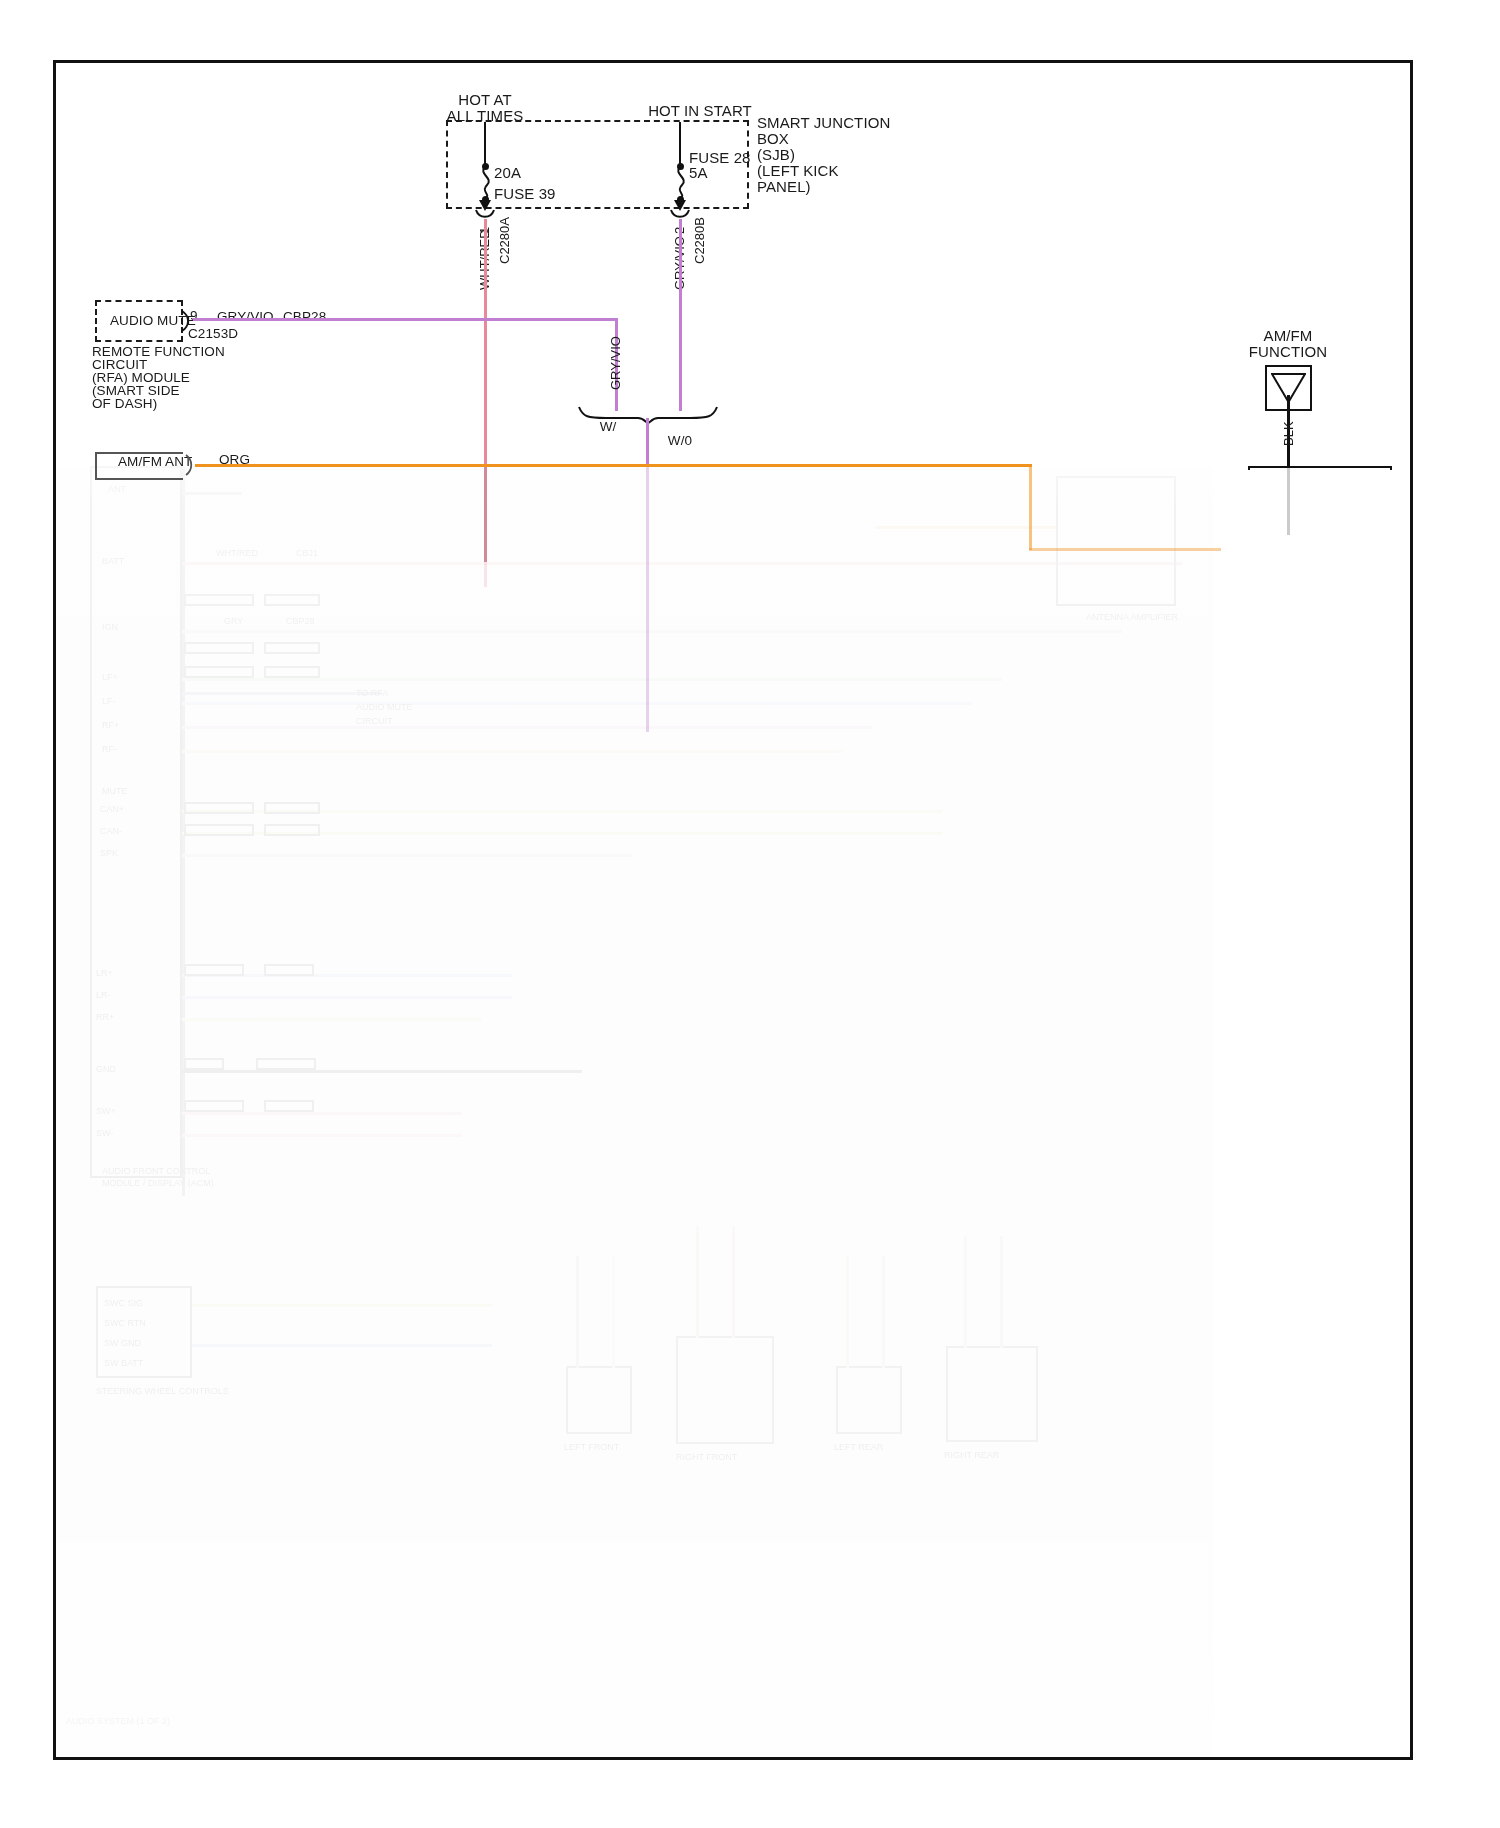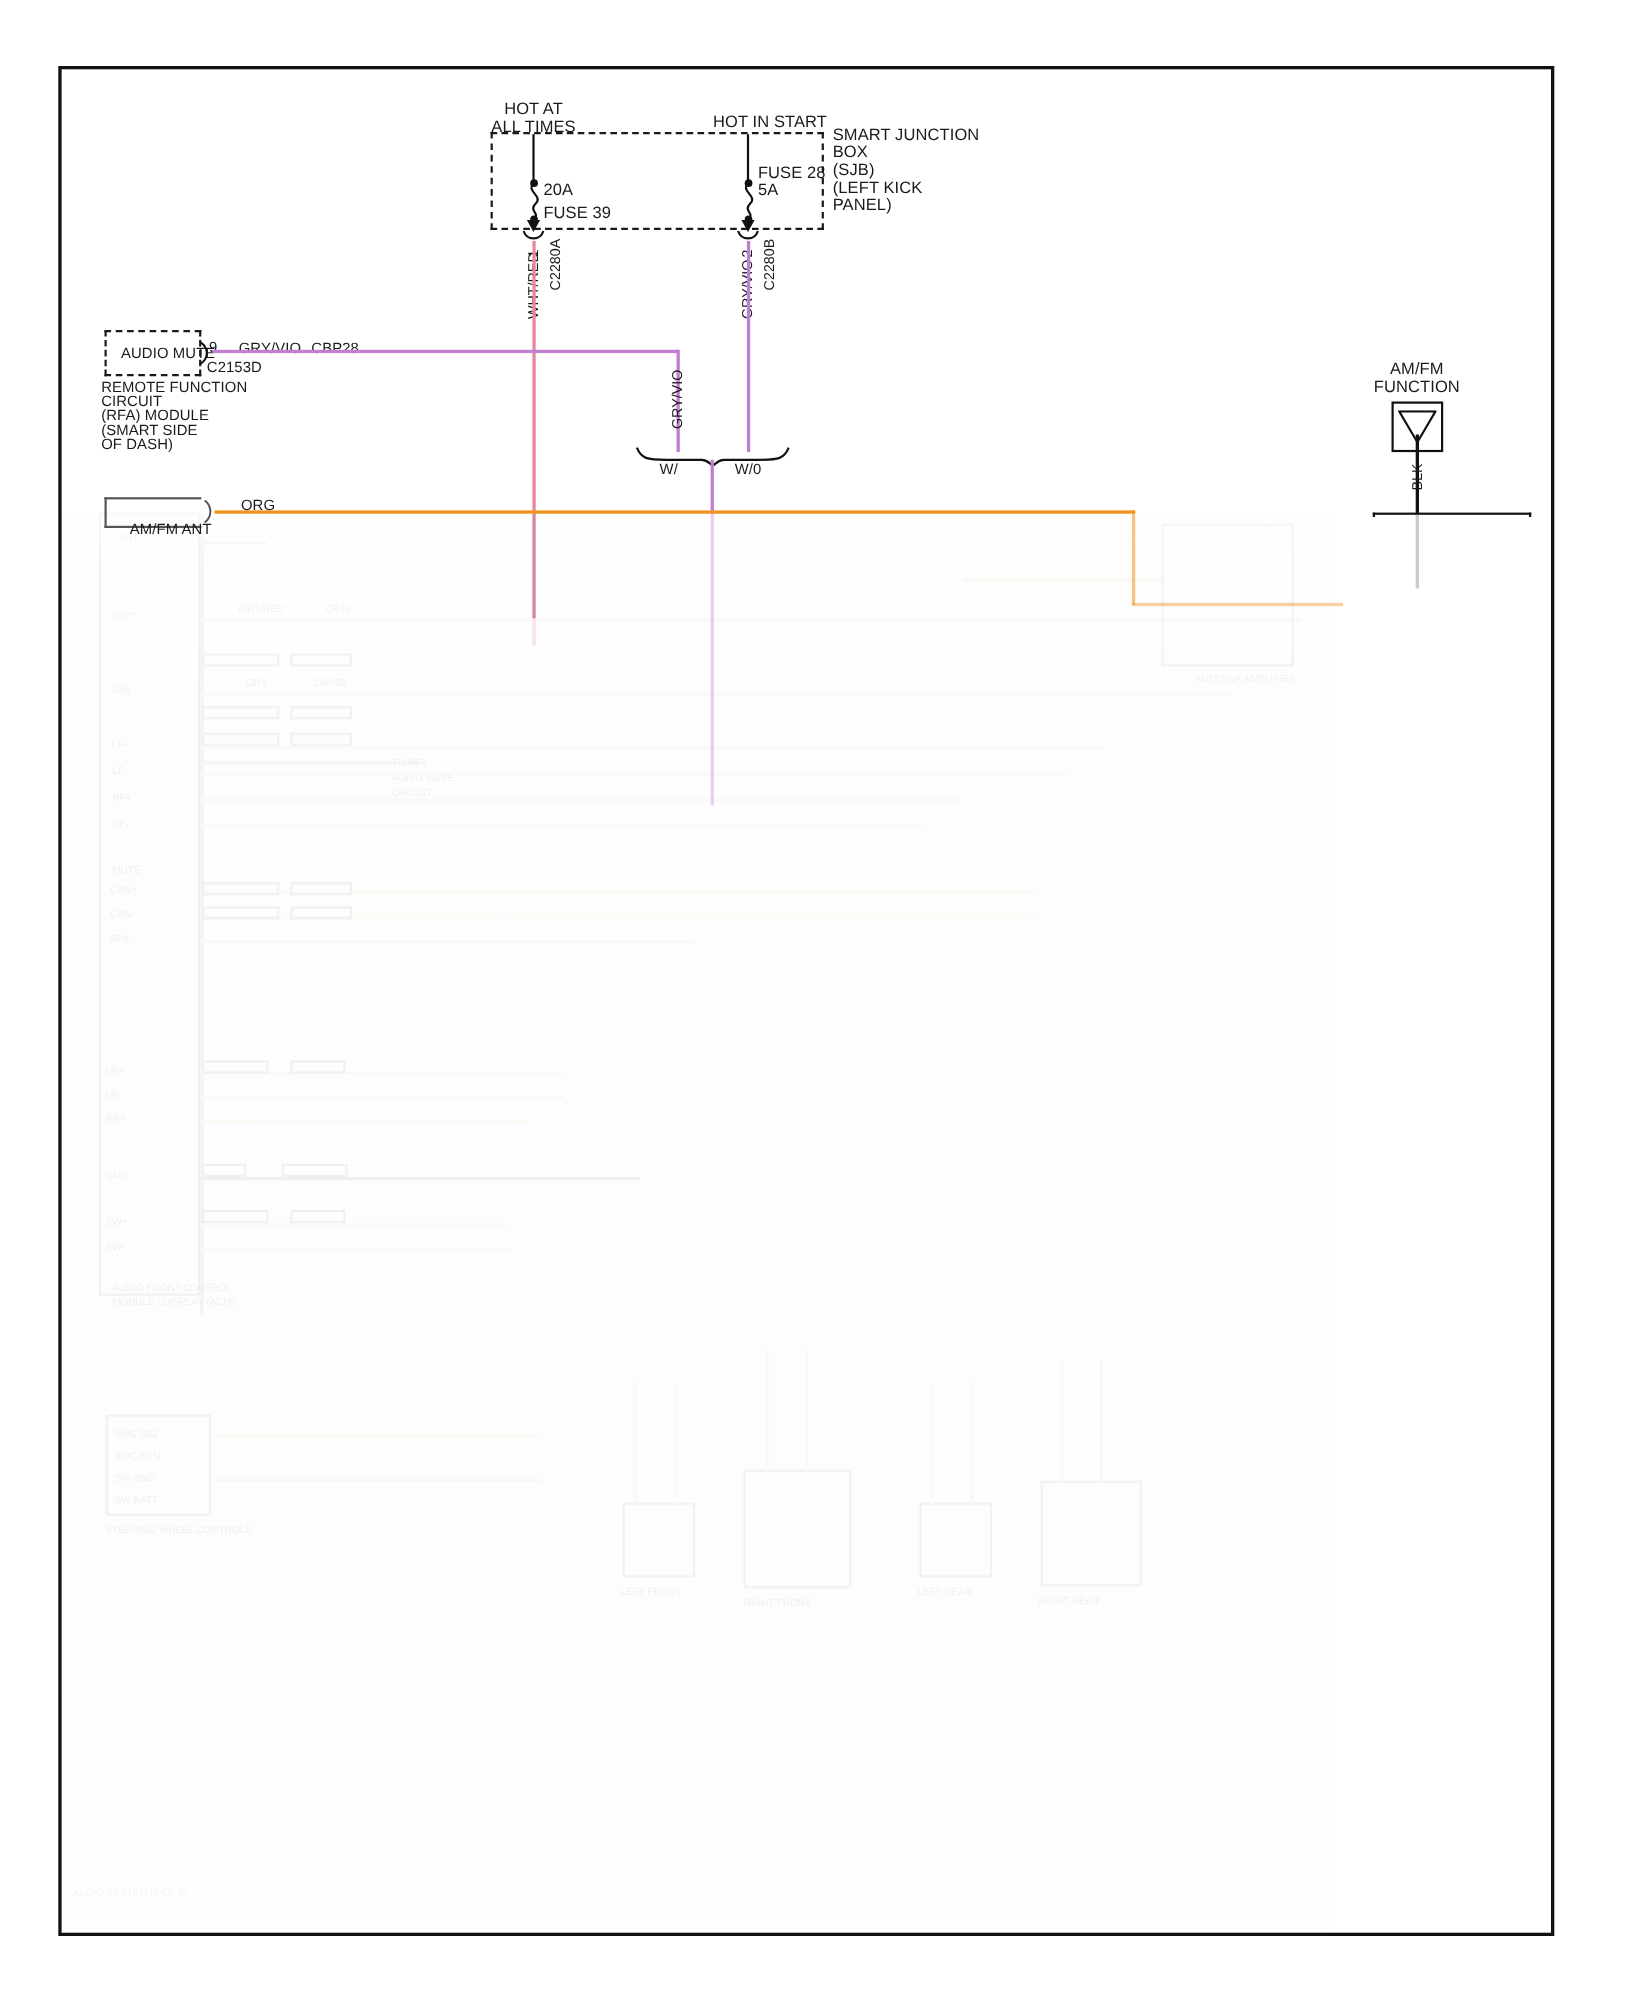--- a/index.html
+++ b/index.html
@@ -356,38 +356,38 @@
   <div class="txt small" style="left:92px; top:396px;">OF DASH)</div>
 
   <div class="wire h" style="left:193px; top:318px; width:424px; background:#c07fd0;"></div>
   <div class="wire v" style="left:615px; top:318px; height:93px; background:#c07fd0;"></div>
   <div class="vtxt sm" style="left:608px; top:390px;">GRY/VIO</div>
 
   <svg style="position:absolute; left:578px; top:406px; width:140px; height:18px;" viewBox="0 0 140 18">
     <path d="M1 1 C 5 11, 10 12, 28 12 L60 12 C 66 12, 68 17, 70 17 C 72 17, 74 12, 80 12 L112 12 C 130 12, 135 11, 139 1" stroke="#111" stroke-width="2" fill="none"></path>
   </svg>
   <div class="txt small ctr" style="left:578px; top:419px; width:60px;">W/</div>
-  <div class="txt small ctr" style="left:650px; top:419px; width:60px;">W/0</div>
+  <div class="txt small ctr" style="left:650px; top:433px; width:60px;">W/0</div>
 
   <div class="wire v" style="left:646px; top:418px; height:49px; background:#c07fd0;"></div>
   <div class="wire v" style="left:646px; top:467px; height:265px; background:#c07fd0; opacity:0.35;"></div>
 
   <div class="txt ctr" style="left:1228px; top:327px; width:120px;">AM/FM</div>
   <div class="txt ctr" style="left:1228px; top:343px; width:120px;">FUNCTION</div>
   <div id="antenna-box"></div>
   <svg style="position:absolute; left:1271px; top:373px; width:35px; height:31px;" viewBox="0 0 35 31">
     <path d="M1 1 L34 1 L17.5 29 Z" stroke="#111" stroke-width="2" fill="none"></path>
   </svg>
 
   <div class="wire v" style="left:1287px; top:395px; height:72px; background:#111111;"></div>
   <div class="wire v" style="left:1287px; top:467px; height:68px; background:#111111; opacity:0.22;"></div>
   <div class="vtxt sm" style="left:1281px; top:446px;">BLK</div>
 
   <div id="amfm-ant-box"></div>
-  <div class="txt small" style="left:118px; top:473px;">AM/FM ANT</div>
+  <div class="txt small" style="left:118px; top:454px;">AM/FM ANT</div>
   <svg style="position:absolute; left:184px; top:454px; width:11px; height:22px;" viewBox="0 0 11 22">
     <path d="M2 1 C 9 6, 9 16, 2 21" stroke="#555" stroke-width="1.8" fill="none"></path>
   </svg>
 
   <div class="wire h" style="left:195px; top:464px; width:837px; background:#f0921e;"></div>
   <div class="txt small" style="left:219px; top:452px;">ORG</div>
   <div class="wire v" style="left:1029px; top:464px; height:86px; background:#f0921e; opacity:0.55;"></div>
   <div class="wire h" style="left:1029px; top:548px; width:192px; background:#f0921e; opacity:0.42;"></div>
 
   <div style="position:absolute; left:1248px; top:466px; width:144px; height:0px; border-top:2px solid #111;"></div>

